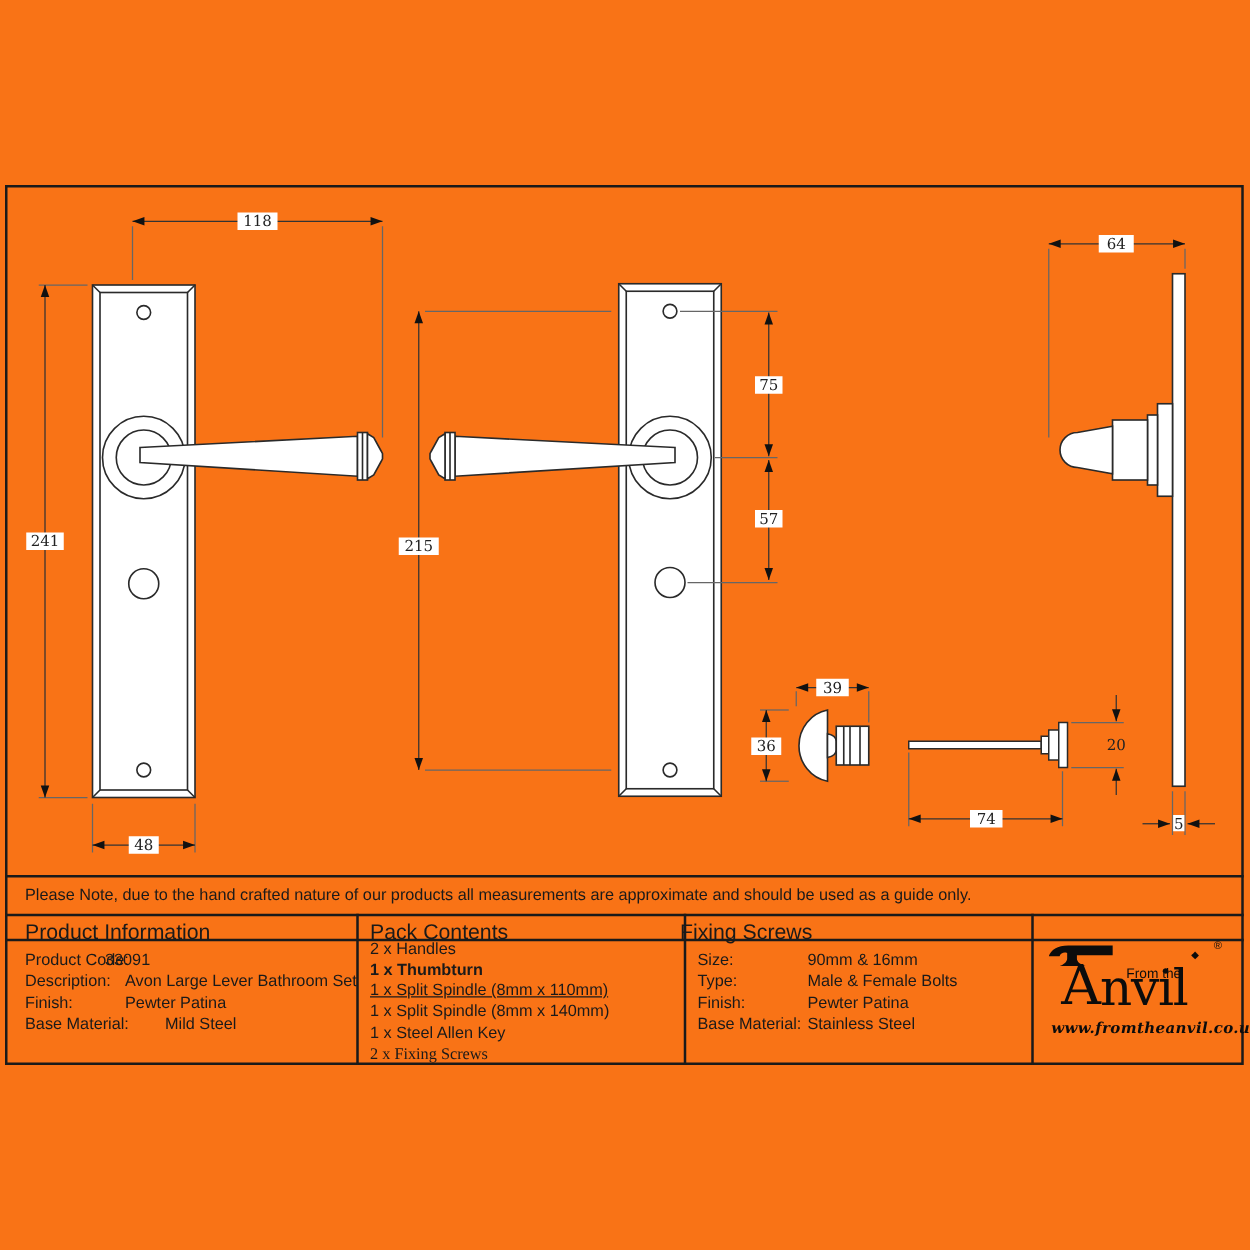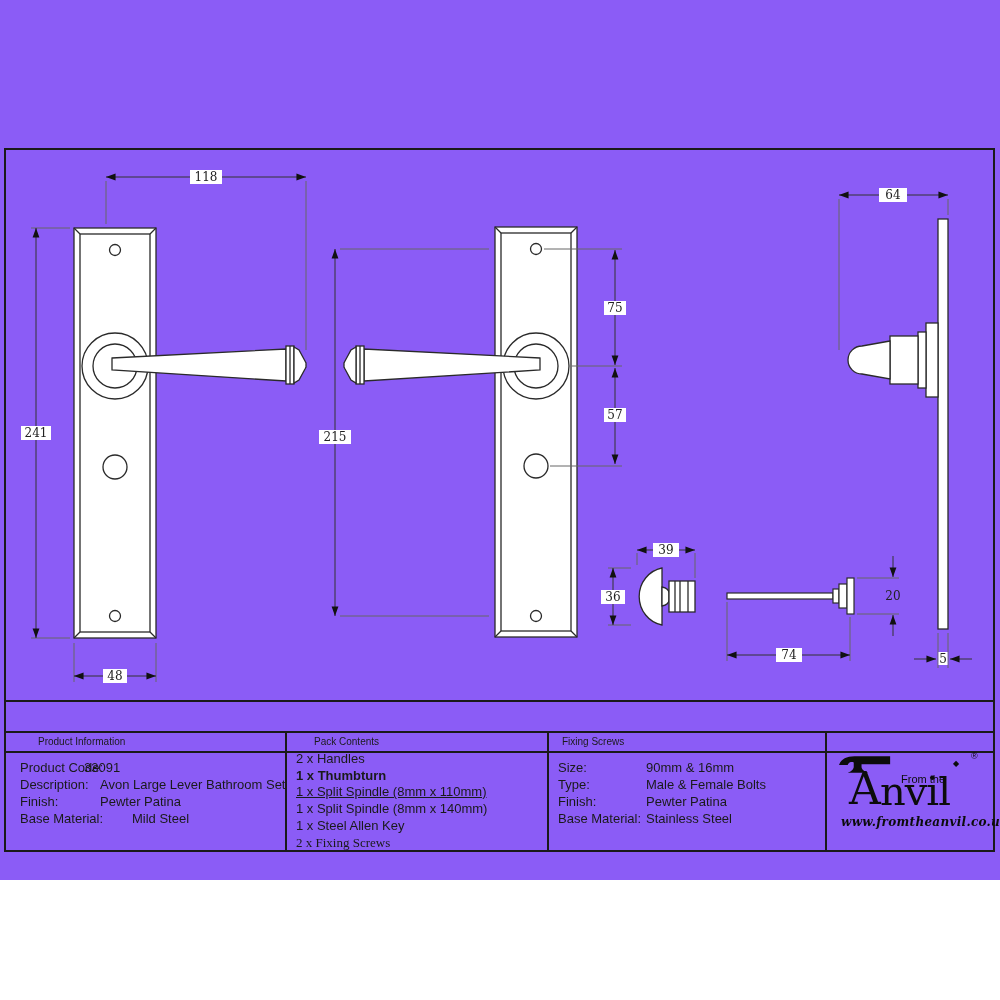--- a/index.html
+++ b/index.html
@@ -1,23 +1,23 @@
 <!DOCTYPE html>
 <html><head>
 <meta charset="utf-8">
 <style>
   html,body{margin:0;padding:0;background:#ffffff;}
-  .sheet{position:relative;width:1000px;height:880px;background:#8b5cf6;overflow:hidden;
+  .sheet{position:relative;width:1000px;height:1000px;background:#f97316;overflow:hidden;
          font-family:"Liberation Sans",sans-serif;color:#1a1a1a;}
   .frame{position:absolute;left:4px;top:148px;width:991px;height:704px;
          border:2px solid #1a1a1a;box-sizing:border-box;}
   .hline{position:absolute;background:#1a1a1a;height:2px;}
   .vline{position:absolute;background:#1a1a1a;width:2px;}
   .txt{position:absolute;font-size:13px;line-height:15px;white-space:nowrap;}
-  .hdr{position:absolute;font-size:10px;white-space:nowrap;margin-left:18px;}
+  .hdr{position:absolute;font-size:17px;white-space:nowrap;}
   .drawings{position:absolute;left:0;top:0;width:1000px;height:1000px;}
   .dimtext{font-family:"DejaVu Serif",serif;font-size:12px;fill:#222;}
   .logo-box{position:absolute;left:825px;top:733px;width:170px;height:119px;}
   .logo-a{position:absolute;left:24px;top:34px;font-family:"DejaVu Serif",serif;
           font-size:44px;line-height:44px;color:#0c0c0c;letter-spacing:-1px;}
   .logo-rest{position:absolute;left:55px;top:38px;font-family:"DejaVu Serif",serif;
           font-size:40px;line-height:40px;color:#0c0c0c;letter-spacing:-1px;text-align:right;}
   .logo-fromthe{position:absolute;left:76px;top:40px;font-family:Liberation Sans, sans-serif;
           font-size:11px;color:#0c0c0c;}
   .logo-diamond{position:absolute;left:128px;top:26px;font-size:8px;color:#0c0c0c;}
@@ -179,20 +179,21 @@
   </svg>
 
   <div class="frame"></div>
   <div class="hline" style="left:4px;top:700px;width:991px;"></div>
   <div class="hline" style="left:4px;top:731px;width:991px;"></div>
   <div class="hline" style="left:4px;top:751px;width:991px;"></div>
   <div class="vline" style="left:285px;top:731px;height:121px;"></div>
   <div class="vline" style="left:547px;top:731px;height:121px;"></div>
   <div class="vline" style="left:825px;top:731px;height:121px;"></div>
 
+  <div class="txt" style="left:20px;top:708px;">Please Note, due to the hand crafted nature of our products all measurements are approximate and should be used as a guide only.</div>
 
   <div class="hdr" style="left:20px;top:736px;">Product Information</div>
   <div class="hdr" style="left:296px;top:736px;">Pack Contents</div>
   <div class="hdr" style="left:544px;top:736px;">Fixing Screws</div>
 
   <div class="txt" style="left:20px;top:760px;text-align:right;">Product Code:</div>
   <div class="txt" style="left:84px;top:760px;">33091</div>
   <div class="txt" style="left:20px;top:777px;">Description:</div>
   <div class="txt" style="left:100px;top:777px;">Avon Large Lever Bathroom Set</div>
   <div class="txt" style="left:20px;top:794px;">Finish:</div>

